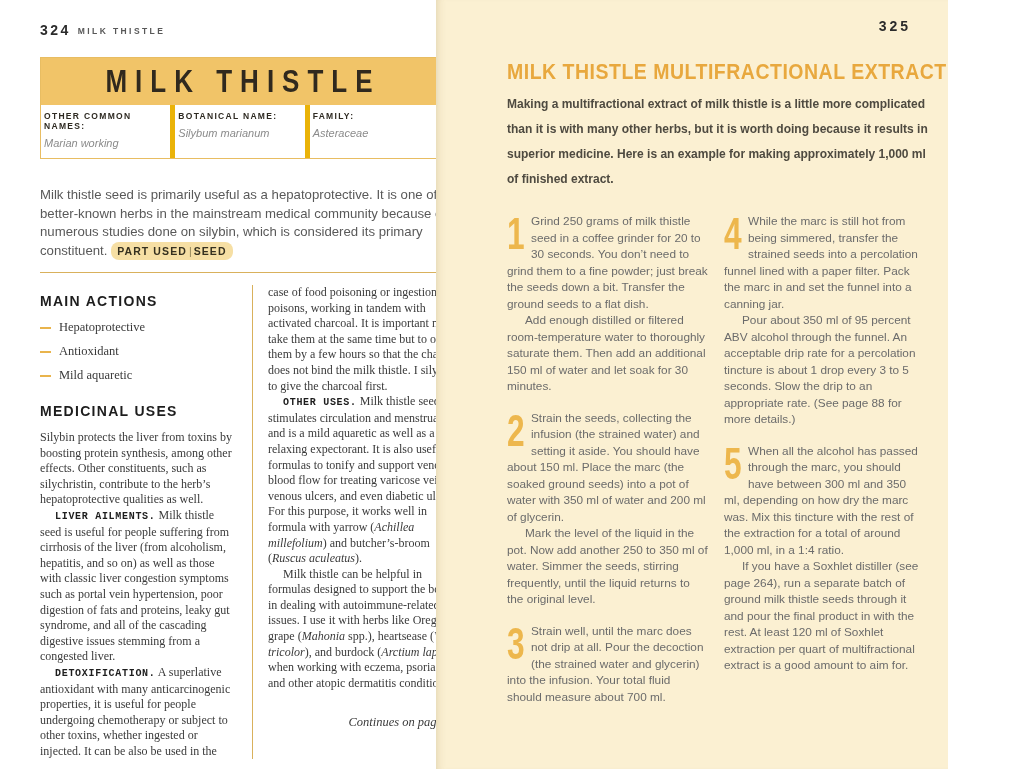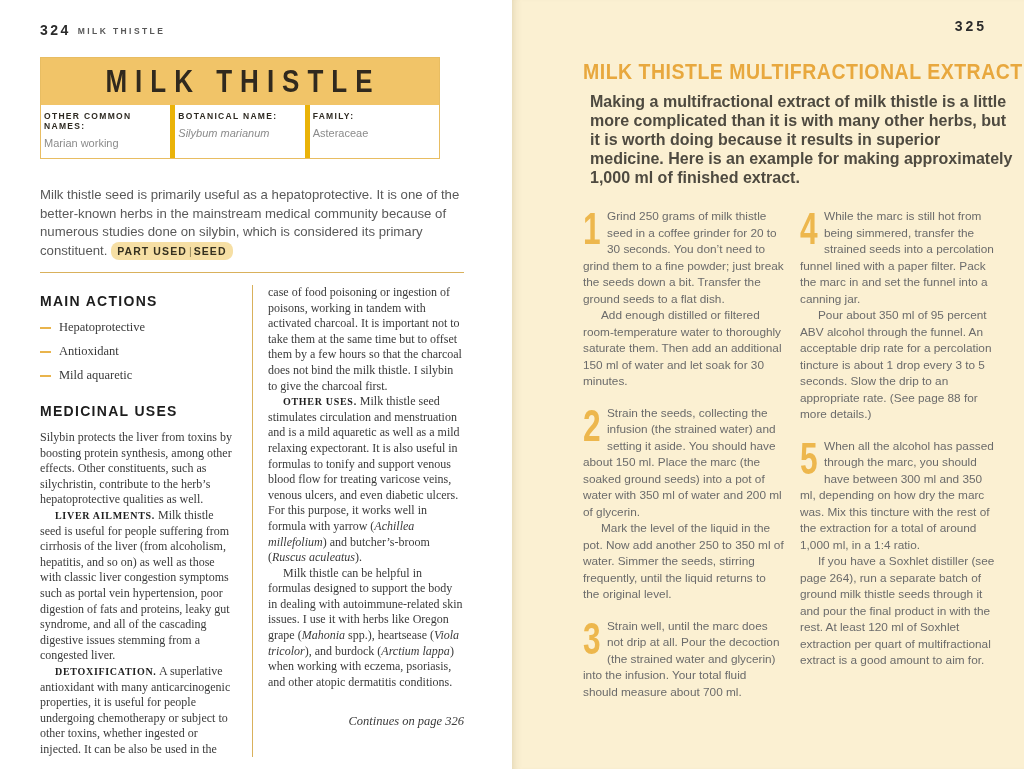--- a/index.html
+++ b/index.html
@@ -1,37 +1,37 @@
 <!DOCTYPE html>
 <html><head>
 <meta charset="utf-8">
 <style>
   * { box-sizing: border-box; }
   html, body { margin: 0; padding: 0; width: 1024px; height: 769px; overflow: hidden;
     font-family: "Liberation Sans", sans-serif; background: #fff; }
   .spread { display: flex; width: 1024px; height: 769px; }
   .page { height: 769px; overflow: hidden; position: relative; }
-  .page-left { width: 512px; background: #ffffff; padding: 22px 50px 0 40px; }
+  .page-left { width: 436px; background: #ffffff; padding: 22px 50px 0 40px; }
   .page-right { width: 512px; background: #fbf0d2; padding: 18px 23px 12px 71px;
     box-shadow: inset 8px 0 10px -8px rgba(120,95,40,.25); }
 
   
   .folio-left { display: flex; align-items: flex-start; gap: 7px; height: 18px; }
   .folio-num { font-size: 14px; font-weight: bold; letter-spacing: 2.5px; color: #2b2b2b; }
   .folio-head { font-size: 8.5px; font-weight: bold; letter-spacing: 2.4px; color: #585858; margin-top: 4px; }
 
   .title-card { margin-top: 17px; border: 1px solid #e8bd62; width: 400px; }
   .title-band { background: #f1c468; height: 47px; display: flex; align-items: center; justify-content: center; }
   .band-text { font-size: 26px; font-weight: bold; letter-spacing: 8px; color: #30291e;
     transform: scaleY(1.22); display: inline-block; padding-left: 6px; }
   .title-fields { display: flex; background: #fff; }
   .field { flex: 1; text-align: left; padding: 6px 3px 7px; }
   .field + .field { border-left: 5px solid #eab308; }
   .field-label { display: block; font-size: 8.5px; font-weight: bold; letter-spacing: 1.3px; color: #2e2a22; margin-bottom: 2px; }
-  .field-value { font-size: 11px; color: #8b8b8b; }
+  .field-value { font-size: 11px; color: #8b8b8b; font-style: italic; }
   .field-value.italic { font-style: italic; }
 
   .intro { margin: 27px 0 0; font-size: 13.2px; line-height: 18.5px; color: #595959; width: 424px; }
   .badge { background: #f6dfa4; padding: 1px 6px 2px; white-space: nowrap; border-radius: 8px; }
   .badge-label, .badge-value { font-size: 10.5px; font-weight: bold; letter-spacing: 1.1px; color: #35301f; }
   .badge-sep { font-size: 10.5px; color: #8d8156; margin: 0 2px; }
 
   .rule { border: none; border-top: 1px solid #d9b15c; margin: 12px 0 0; width: 424px; }
   .columns { display: flex; margin-top: 12px; width: 424px; justify-content: space-between; }
   .col { width: 196px; }
@@ -39,32 +39,32 @@
 
   .section-heading { margin: 8px 0 11px; font-size: 14px; font-weight: bold; letter-spacing: 1.3px; color: #1d1d1d; }
   .actions-list { list-style: none; margin: 0 0 20px; padding: 0; }
   .actions-list li { display: flex; align-items: center; margin-bottom: 9px;
     font-family: "Liberation Serif", serif; font-size: 12.5px; color: #3a3a3a; }
   .dash { width: 11px; height: 2px; background: #e9b44c; margin-right: 8px; flex: none; }
 
   .serif { font-family: "Liberation Serif", serif; font-size: 12px; line-height: 15.6px;
     color: #3a3a3a; margin: 0; }
   .serif em { font-style: italic; }
-  .serif .lead { font-family: Liberation Serif, serif; font-weight: bold;
+  .serif .lead { font-family: Liberation Mono, monospace; font-weight: bold;
     font-size: 10px; letter-spacing: 0.7px; color: #1d1d1d; }
   .indent { text-indent: 15px; }
   .continues { font-family: "Liberation Serif", serif; font-style: italic; font-size: 12.5px;
     color: #3a3a3a; text-align: right; margin-top: 24px; }
 
   
   .folio-right { text-align: right; font-size: 14px; font-weight: bold; letter-spacing: 3px;
     color: #2b2b2b; margin-right: 14px; height: 18px; }
   .extract-title { margin: 24px 0 9px; font-size: 19.5px; font-weight: bold; letter-spacing: 0.5px;
     color: #e8a83e; white-space: nowrap; transform: scaleY(1.12); transform-origin: left center; }
-  .extract-intro { margin: 7px; font-size: 16px; line-height: 19px; font-weight: bold;
+  .extract-intro { margin: 0; font-size: 12px; line-height: 25px; font-weight: bold;
     color: #4e4a40; width: 424px; }
 
   .steps-cols { display: flex; gap: 16px; margin-top: 21px; }
   .steps-col { width: 201px; }
   .step { margin-bottom: 15px; }
   .step::after { content: ""; display: block; clear: both; }
   .step-num { float: left; width: 24px; font-size: 44px; line-height: 38px; font-weight: bold;
     color: #edb74d; transform: scaleX(0.72); transform-origin: left top; margin: 2px 0 2px 0; }
   .step-p { font-size: 11.8px; line-height: 16.5px; color: #6b6b6b; margin: 0; }
   .step-p.indent2 { text-indent: 18px; }

